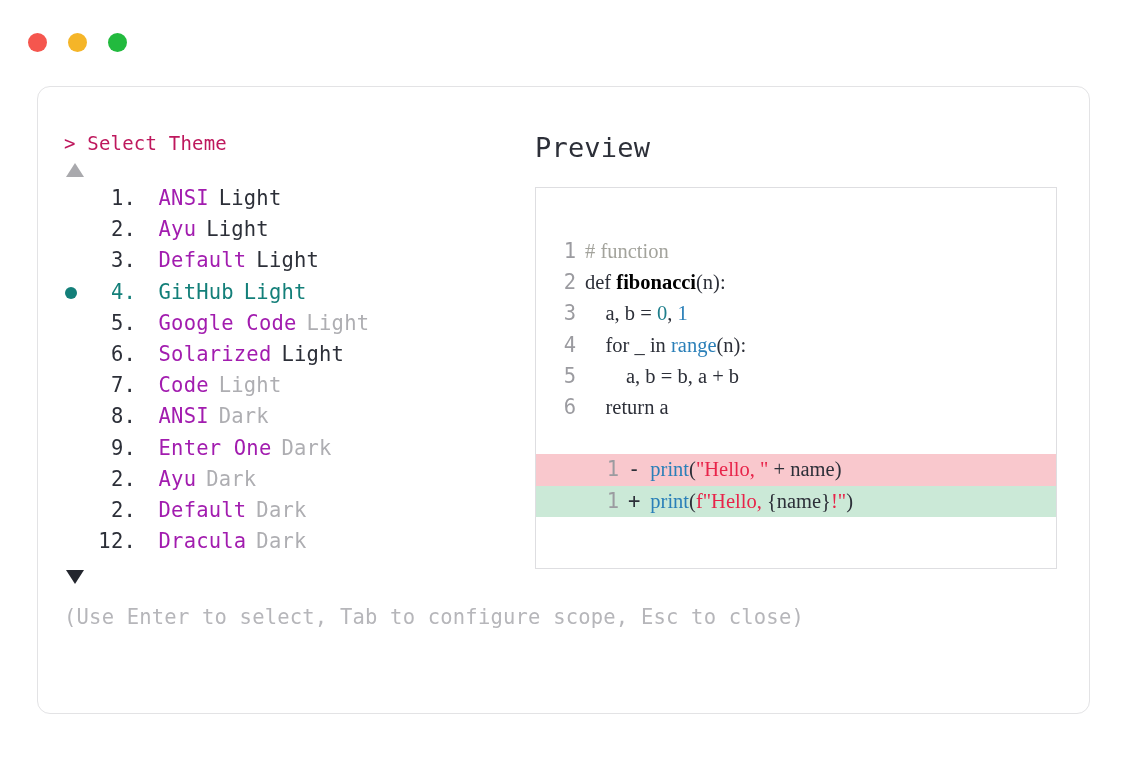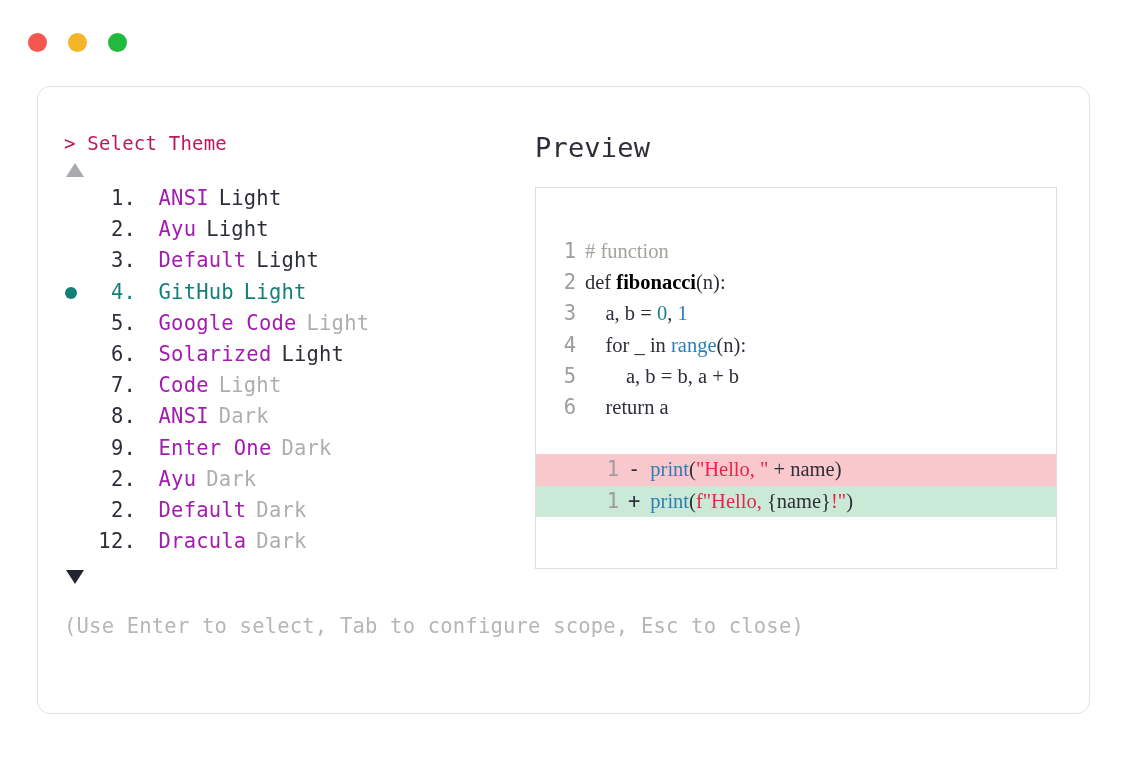--- a/index.html
+++ b/index.html
@@ -102,21 +102,21 @@
   }
   .row-dot { color: #2c2f38; padding-right: 10px; }
   .row-name { color: #a21caf; }
   .row-variant { color: #aeaeb2; padding-left: 10px; }
   .theme-row.selected .row-index,
   .theme-row.selected .row-dot,
   .theme-row.selected .row-name,
   .theme-row.selected .row-variant { color: #137f79; }
 
   #help-text {
-    margin-top: 30px;
+    margin-top: 21px;
     font-size: 20.5px;
     color: #b6b6ba;
     letter-spacing: 0.2px;
     white-space: pre;
     text-align: center;
   }
 
   
   #preview-column {
     position: absolute;

